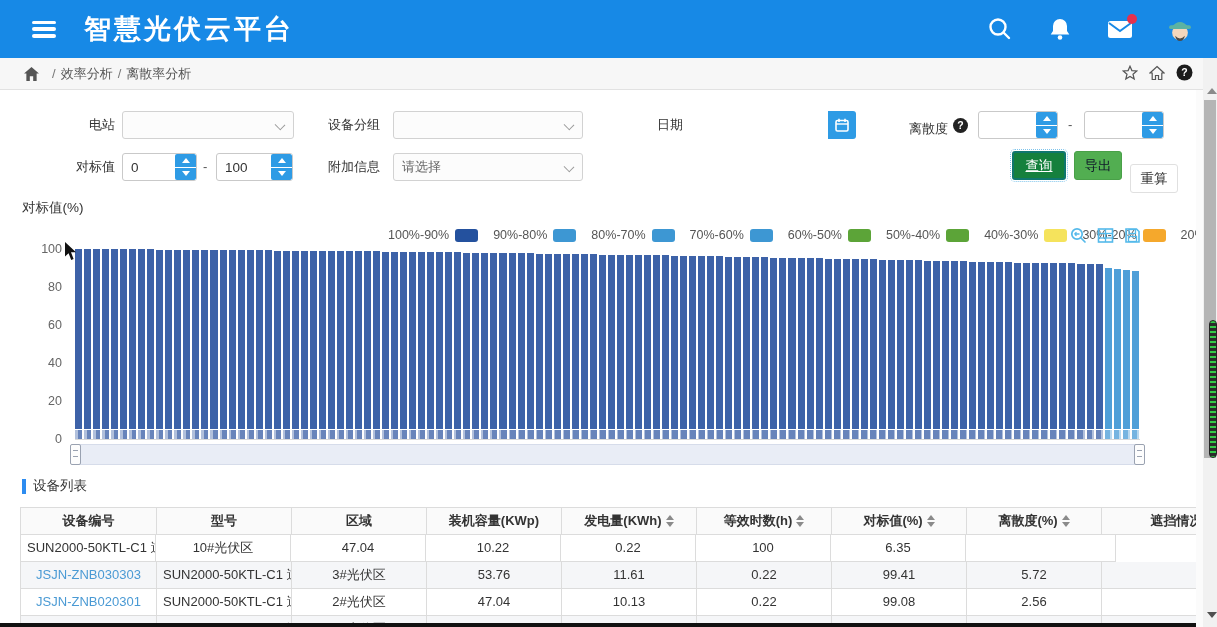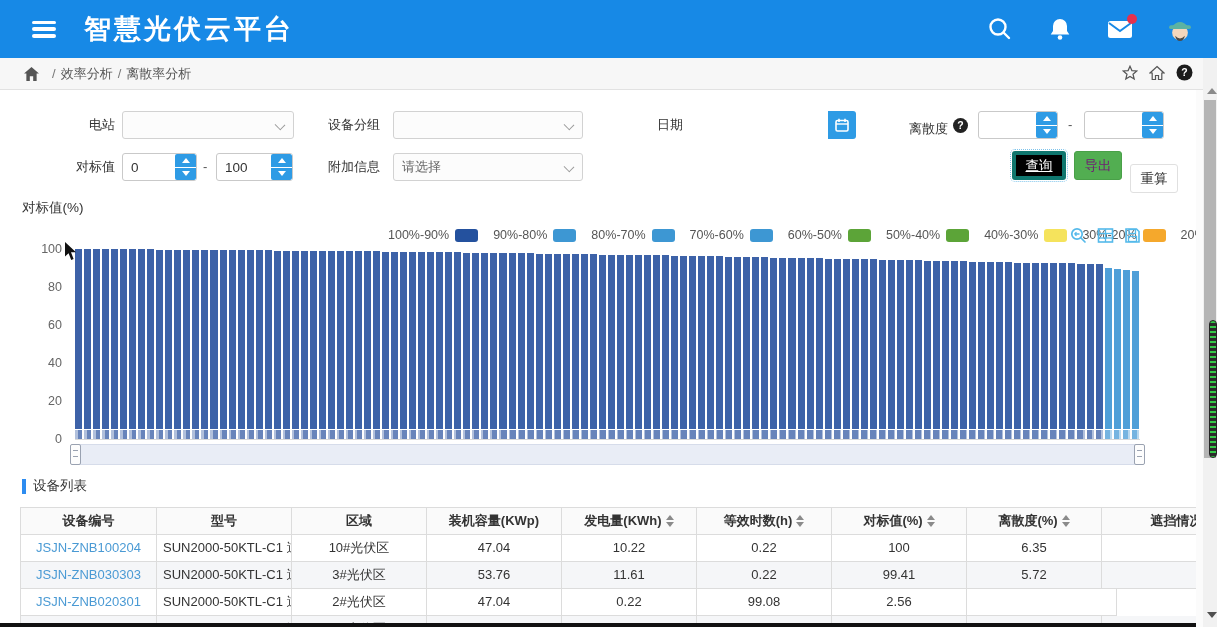--- a/index.html
+++ b/index.html
@@ -59,23 +59,23 @@
   .stepbtn.dn { border-radius:0 0 2px 2px; }
   .tri-up { width:0; height:0; border-left:4px solid transparent;
     border-right:4px solid transparent; border-bottom:5px solid #fff; }
   .tri-dn { width:0; height:0; border-left:4px solid transparent;
     border-right:4px solid transparent; border-top:5px solid #fff; }
   .dash { position:absolute; font-size:13px; color:#555; height:28px; line-height:28px; }
   .qicon { position:absolute; width:15px; height:15px; border-radius:50%; background:#222;
     color:#fff; font-size:10.5px; font-weight:bold; text-align:center; line-height:15px; }
   .btn { position:absolute; height:29px; border-radius:3px; font-size:13.5px;
     font-family:inherit; cursor:pointer; }
-  .btn-query { background:#000000; color:#fff; border:4px solid #0f766e;
+  .btn-query { background:#15803d; color:#fff; border:2px solid #0f766e;
     outline:1.5px dotted #7fc4ec; outline-offset:1px;text-decoration:underline; }
-  .btn-export { background:#52ae51; color:#701a75; border:1px solid #49a048; }
+  .btn-export { background:#52ae51; color:#0f172a; border:1px solid #49a048; }
   .btn-recalc { background:#fff; color:#333; border:1px solid #e0e0e0; }
 
   
   .chart-title { position:absolute; left:22px; top:199px; font-size:13.5px; color:#333; }
   .legend { position:absolute; left:388px; top:228px; display:flex; align-items:center;
     gap:15px; }
   .lg-item { display:flex; align-items:center; gap:6px; cursor:pointer; }
   .lg-label { font-size:12.5px; color:#555; }
   .lg-swatch { width:23px; height:13px; border-radius:3px; }
   .toolbox { position:absolute; left:1070px; top:227px; display:flex; gap:10px; }
@@ -536,23 +536,20 @@
             <span class="sorticon">
               <i class="u"></i>
               <i class="d"></i>
             </span>
           </div>
           <div class="tcell" style="width: 150px; flex-basis: 150px;">
             <span>遮挡情况</span>
           </div>
         </div>
         <div class="trow">
-          <div class="tcell" style="width: 136px; flex-basis: 136px;">
-            <a>JSJN-ZNB100204</a>
-          </div>
           <div class="tcell left" style="width: 135px; flex-basis: 135px;">SUN2000-50KTL-C1 逆</div>
           <div class="tcell" style="width: 135px; flex-basis: 135px;">10#光伏区</div>
           <div class="tcell" style="width: 135px; flex-basis: 135px;">47.04</div>
           <div class="tcell" style="width: 135px; flex-basis: 135px;">10.22</div>
           <div class="tcell" style="width: 135px; flex-basis: 135px;">0.22</div>
           <div class="tcell" style="width: 135px; flex-basis: 135px;">100</div>
           <div class="tcell" style="width: 135px; flex-basis: 135px;">6.35</div>
           <div class="tcell" style="width: 150px; flex-basis: 150px;"></div>
         </div>
         <div class="trow alt">
@@ -568,20 +565,21 @@
           <div class="tcell" style="width: 135px; flex-basis: 135px;">5.72</div>
           <div class="tcell" style="width: 150px; flex-basis: 150px;"></div>
         </div>
         <div class="trow">
           <div class="tcell" style="width: 136px; flex-basis: 136px;">
             <a>JSJN-ZNB020301</a>
           </div>
           <div class="tcell left" style="width: 135px; flex-basis: 135px;">SUN2000-50KTL-C1 逆</div>
           <div class="tcell" style="width: 135px; flex-basis: 135px;">2#光伏区</div>
           <div class="tcell" style="width: 135px; flex-basis: 135px;">47.04</div>
+          <div class="tcell" style="width: 135px; flex-basis: 135px;">10.13</div>
           <div class="tcell" style="width: 135px; flex-basis: 135px;">0.22</div>
           <div class="tcell" style="width: 135px; flex-basis: 135px;">99.08</div>
           <div class="tcell" style="width: 135px; flex-basis: 135px;">2.56</div>
           <div class="tcell" style="width: 150px; flex-basis: 150px;"></div>
         </div>
         <div class="trow alt">
           <div class="tcell" style="width: 136px; flex-basis: 136px;">
             <a>JSJN-ZNB080603</a>
           </div>
           <div class="tcell left" style="width: 135px; flex-basis: 135px;">SUN2000-50KTL-C1 逆</div>

